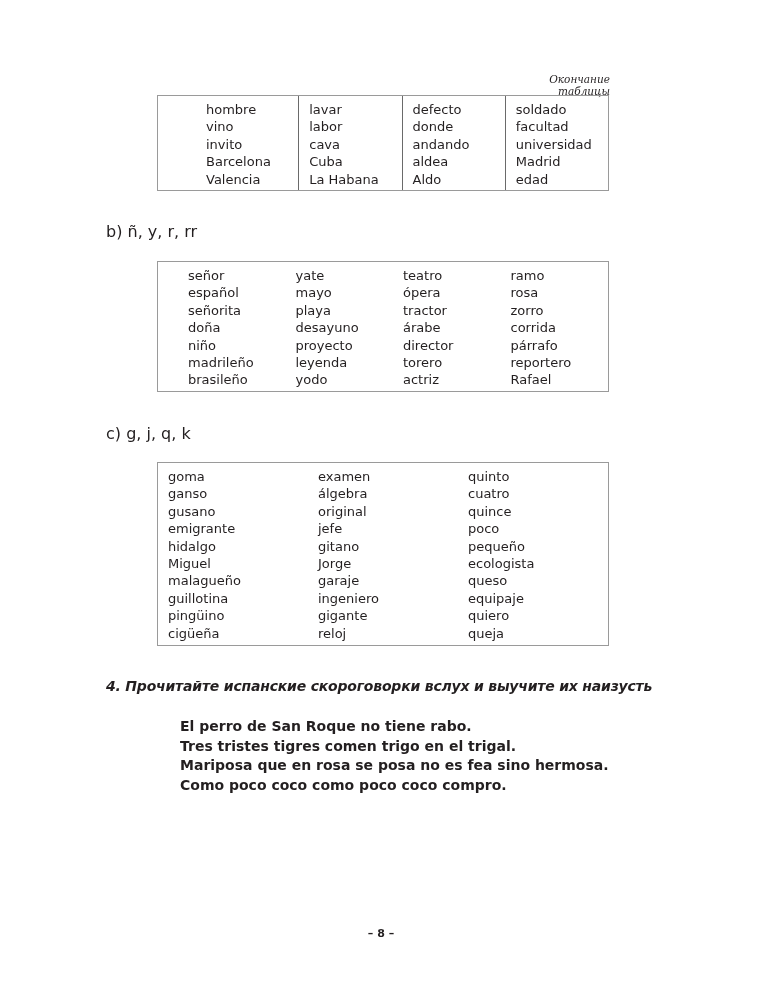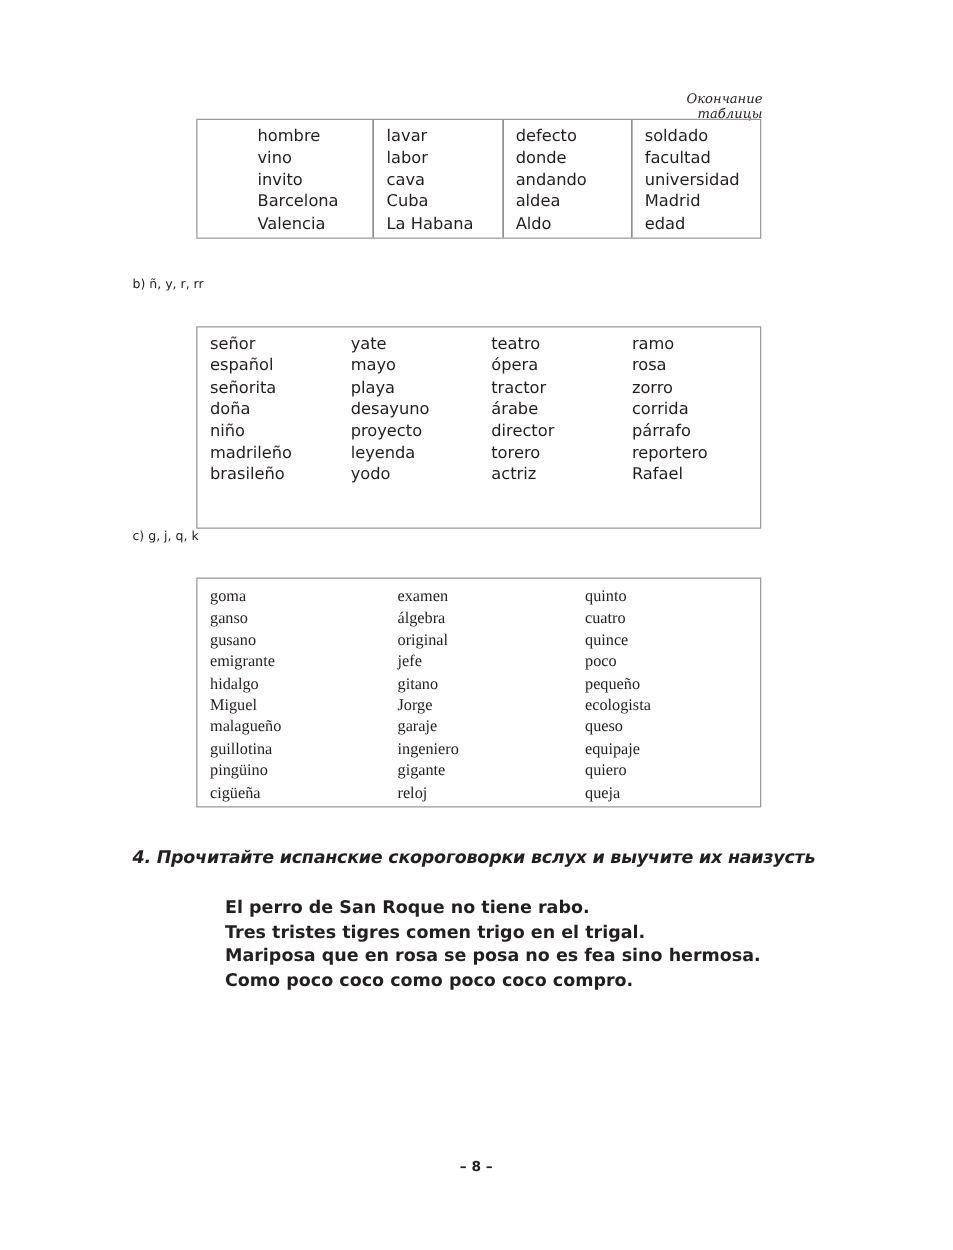--- a/index.html
+++ b/index.html
@@ -3,23 +3,23 @@
   <meta charset="utf-8">
   <style>
     html, body { margin: 0; padding: 0; background: #ffffff; }
     body { width: 762px; height: 1000px; position: relative; font-family: "DejaVu Sans", sans-serif; color: #231f20; overflow: hidden; }
     .continuation { position: absolute; top: 73px; left: 505px; width: 105px; text-align: right; font-family: "DejaVu Serif", serif; font-style: italic; font-size: 10.5px; color: #231f20; }
     .wordtable { position: absolute; left: 157px; width: 452px; border: 1px solid #9a9a9a; box-sizing: border-box; display: flex; }
     .wordtable .col { flex: 1; padding: 5px 0 4px 10px; font-size: 13px; line-height: 17.4px; }
     .wordtable.divided .col + .col { border-left: 1px solid #6a6a6a; }
     .wordtable .col div { white-space: nowrap; }
     #t1 { top: 95px; height: 96px; padding-left: 38px; }
-    #t2 { top: 261px; height: 162px; }
-    #t3 { top: 462px; height: 184px; font-family: Liberation Serif, serif; }
-    .section-label { position: absolute; left: 106px; font-size: 10px; }
+    #t2 { top: 261px; height: 131px; padding-left: 20px; }
+    #t3 { top: 462px; height: 184px; }
+    .section-label { position: absolute; left: 106px; font-size: 16px; }
     #lb { top: 222px; }
     #lc { top: 424px; }
     .exercise-title { position: absolute; top: 678px; left: 106px; font-size: 14px; font-weight: bold; font-style: italic; letter-spacing: -0.2px; }
     .tongue { position: absolute; top: 717px; left: 180px; font-size: 14px; line-height: 19.5px; font-weight: bold; }
     .pagenum { position: absolute; top: 927px; left: 0; width: 762px; text-align: center; font-size: 11px; font-weight: bold; }
   </style>
 </head>
 <body>
 
 <div class="continuation">Окончание таблицы</div>

